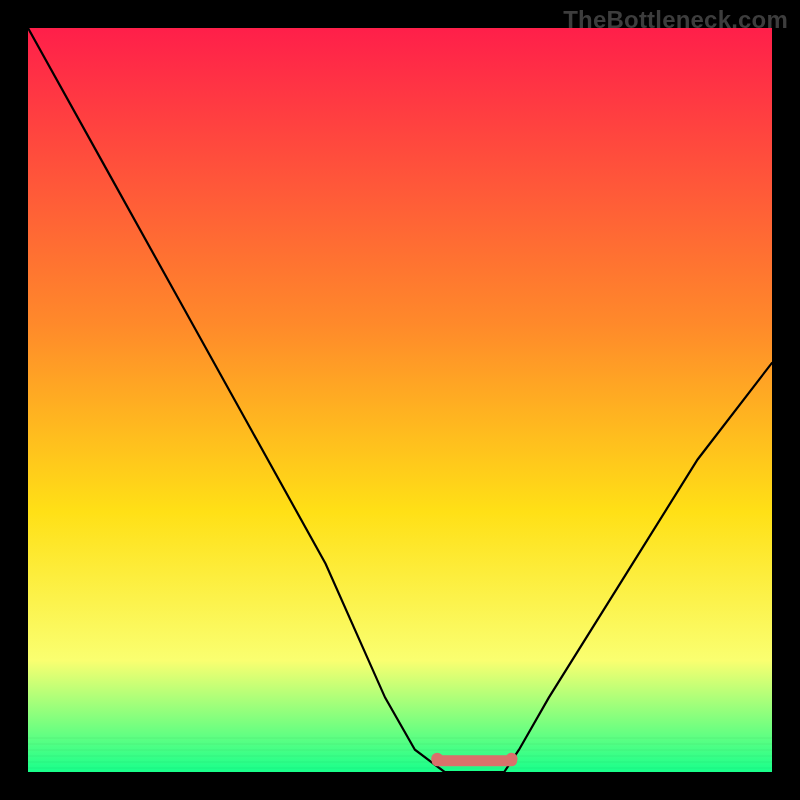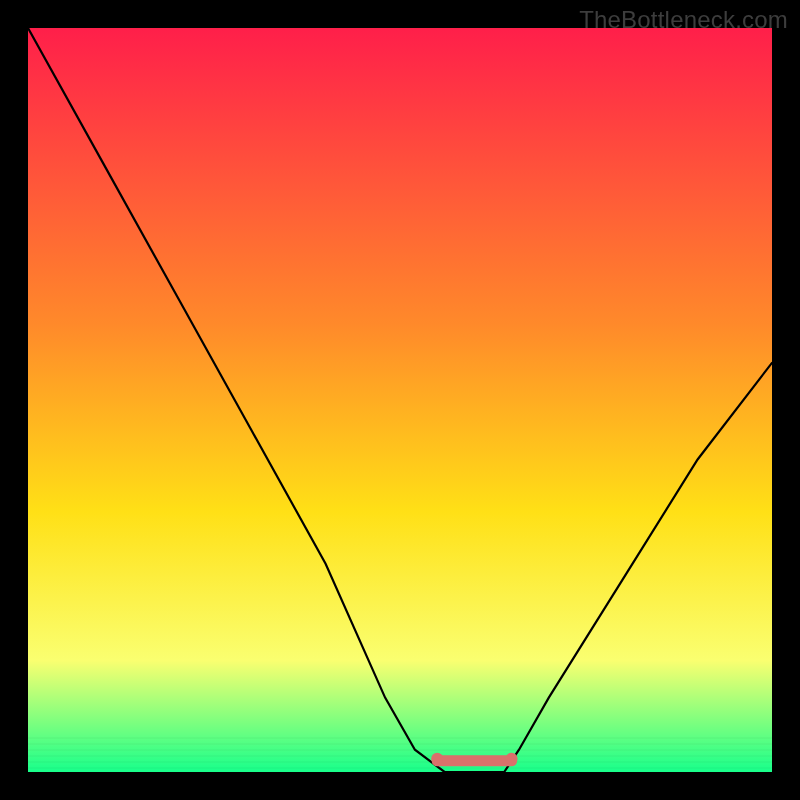--- a/index.html
+++ b/index.html
@@ -3,21 +3,21 @@
 <meta charset="utf-8">
 <style>
   html,body { margin:0; padding:0; }
   body { width:800px; height:800px; background:#000; position:relative; overflow:hidden; }
   .watermark {
     position:absolute;
     top:6px;
     right:12px;
     font-family:Arial,Helvetica,sans-serif;
     font-size:24px;
-    font-weight:normal;
+    font-weight:bold;
     color:#3d3d3d;
     letter-spacing:0.2px;
   }
   .plot {
     position:absolute;
     left:28px;
     top:28px;
     width:744px;
     height:744px;
   }

